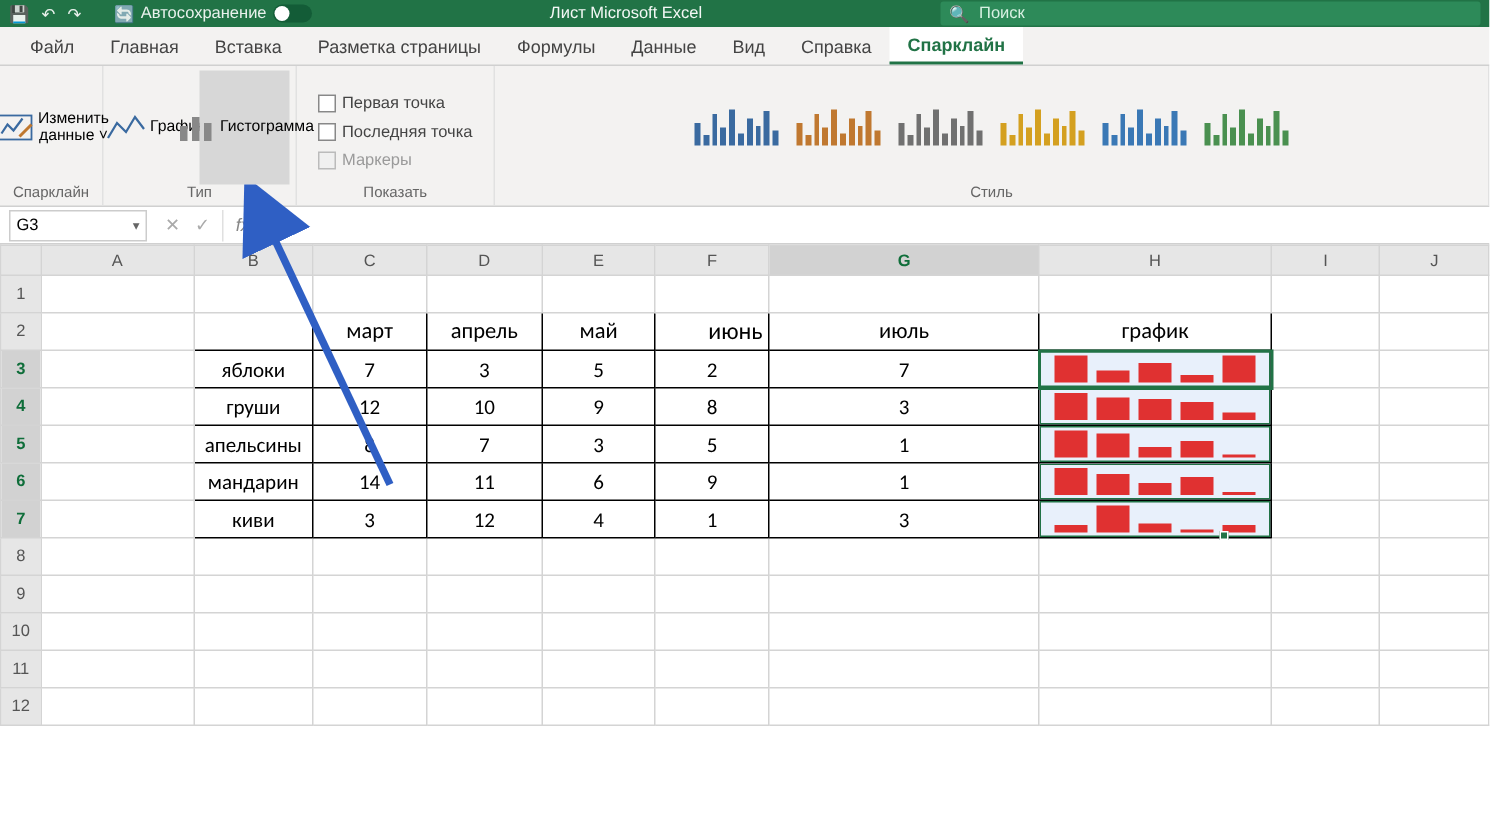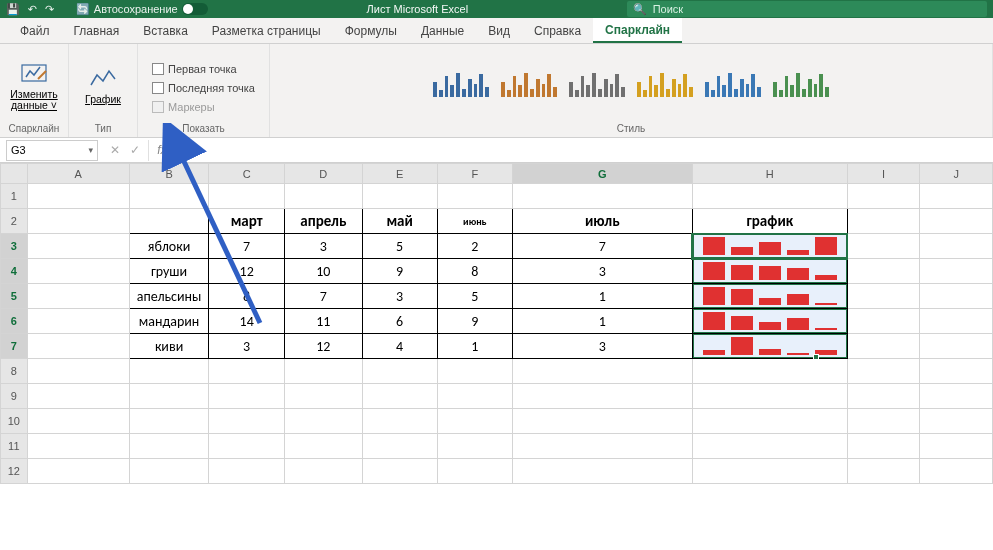--- a/index.html
+++ b/index.html
@@ -54,21 +54,21 @@
   }
   .group {
     border-right: 1px solid #e1e1e1;
     display: flex;
     flex-direction: column;
     align-items: center;
     padding: 2px 4px 0 4px;
   }
   .group-body { flex:1; display:flex; align-items:center; }
   .group-label { font-size:10px; color:#666; height:14px; }
-  .big-btn { width:60px; display:flex; flex-direction:column; align-items:center; justify-content:center; gap:2px; height:76px; cursor:pointer; padding:0 2px;text-decoration:underline;}
+  .big-btn { width:60px; display:flex; flex-direction:row; align-items:center; justify-content:center; gap:2px; height:76px; cursor:pointer; padding:0 2px;}
   .big-btn.sel { background:#d7d7d7;}
   .big-btn .ico { width:28px; height:28px; display:flex; align-items:center; justify-content:center;}
   .big-btn .lbl { font-size:10.5px; text-align:center; line-height:11px;}
   .chk-row { display:flex; align-items:center; gap:4px; font-size:11px; color:#444; height:16px; }
   .chk-row.dis { color:#9a9a9a;}
   .chk { width:12px; height:12px; border:1px solid #888; background:#fff;}
   .chk.dis { border-color:#bbb; background:#f0f0f0;}
   .show-cols { display:flex; gap:16px; padding:6px 10px 0 10px;}
   .show-col { display:flex; flex-direction:column; gap:3px;}
   .style-gallery { display:flex; gap:10px; padding:6px 10px; align-items:center;}
@@ -91,21 +91,21 @@
   .grid-wrap { position:relative; }
   .grid { border-collapse:collapse; table-layout:fixed;}
   .grid th, .grid td { border:1px solid #d4d4d4; }
   .grid th { background:#e6e6e6; font-weight:400; font-size:11px; color:#555;}
   .colhdr { height:20px; }
   .rowhdr { width:28px; text-align:center; font-size:11px; color:#555; background:#e6e6e6;}
   .cell { height:25px; font-size:14px; font-family: Calibri, Arial, sans-serif; color:#000; padding:0 4px; text-align:center; background:#fff;}
   .rowhdr.sel { background:#d2d2d2; font-weight:600; color:#0f6e3a;}
   .colhdr th.sel { background:#d2d2d2; font-weight:600; color:#0f6e3a;}
   .tbl-inner { border:1px solid #000 !important; }
-  .tbl-hdr { font-weight:700; }
+  .tbl-hdr { font-weight:400; }
   .left-txt { text-align:center; }
   
   .spark-cell { background:#e8f0fb !important; }
   .spark-bars { display:flex; align-items:flex-end; justify-content:space-between; height:18px; padding:0 6px; gap:6px;}
   .sb { background:#e03131; width:22px;}
   
   .sel-handle { position:absolute; width:6px; height:6px; background:#217346; border:1px solid #fff;}
   
   .arrow-svg { position:absolute; pointer-events:none; }
 </style>
@@ -163,20 +163,30 @@
 
   <div class="group">
     <div class="group-body">
       <div class="big-btn">
         <div class="ico">
             <svg width="28" height="22">
               <path d="M2 18 L8 8 L14 14 L20 4 L26 12" stroke="#3a6aa0" fill="none" stroke-width="1.5"></path>
             </svg>
           </div>
         <div class="lbl">График</div>
+      </div>
+      <div class="big-btn sel">
+        <div class="ico">
+            <svg width="28" height="22">
+              <rect x="3" y="10" width="5" height="10" fill="#888"></rect>
+              <rect x="11" y="4" width="5" height="16" fill="#888"></rect>
+              <rect x="19" y="8" width="5" height="12" fill="#888"></rect>
+            </svg>
+          </div>
+        <div class="lbl">Гистограмма</div>
       </div>
     </div>
     <div class="group-label">Тип</div>
   </div>
 
   <div class="group" style="flex-direction:column;">
     <div class="show-cols group-body">
       <div class="show-col">
         <label class="chk-row">
             <span class="chk"></span>
@@ -331,21 +341,21 @@
           <td class="cell"></td>
           <td class="cell"></td>
         </tr>
         <tr>
           <th class="rowhdr">2</th>
           <td class="cell"></td>
           <td class="cell tbl-inner tbl-hdr" style="border-left: 1.5px solid rgb(0, 0, 0); border-top: 1.5px solid rgb(0, 0, 0); font-size: 15px;"></td>
           <td class="cell tbl-inner tbl-hdr" style="border-top: 1.5px solid rgb(0, 0, 0); font-size: 15px;">март</td>
           <td class="cell tbl-inner tbl-hdr" style="border-top: 1.5px solid rgb(0, 0, 0); font-size: 15px;">апрель</td>
           <td class="cell tbl-inner tbl-hdr" style="border-top: 1.5px solid rgb(0, 0, 0); font-size: 15px;">май</td>
-          <td class="cell tbl-inner tbl-hdr" style="border-top: 1.5px solid rgb(0, 0, 0); font-size: 10px;">июнь</td>
+          <td class="cell tbl-inner tbl-hdr" style="border-top: 1.5px solid rgb(0, 0, 0); font-size: 16px; text-align: right;">июнь</td>
           <td class="cell tbl-inner tbl-hdr" style="border-top: 1.5px solid rgb(0, 0, 0); font-size: 15px;">июль</td>
           <td class="cell tbl-inner tbl-hdr" style="font-size: 15px; border-right: 1.5px solid rgb(0, 0, 0); border-top: 1.5px solid rgb(0, 0, 0);">график</td>
           <td class="cell"></td>
           <td class="cell"></td>
         </tr>
         <tr>
           <th class="rowhdr sel">3</th>
           <td class="cell"></td>
           <td class="cell tbl-inner left-txt" style="border-left: 1.5px solid rgb(0, 0, 0);">яблоки</td>
           <td class="cell tbl-inner">7</td>

